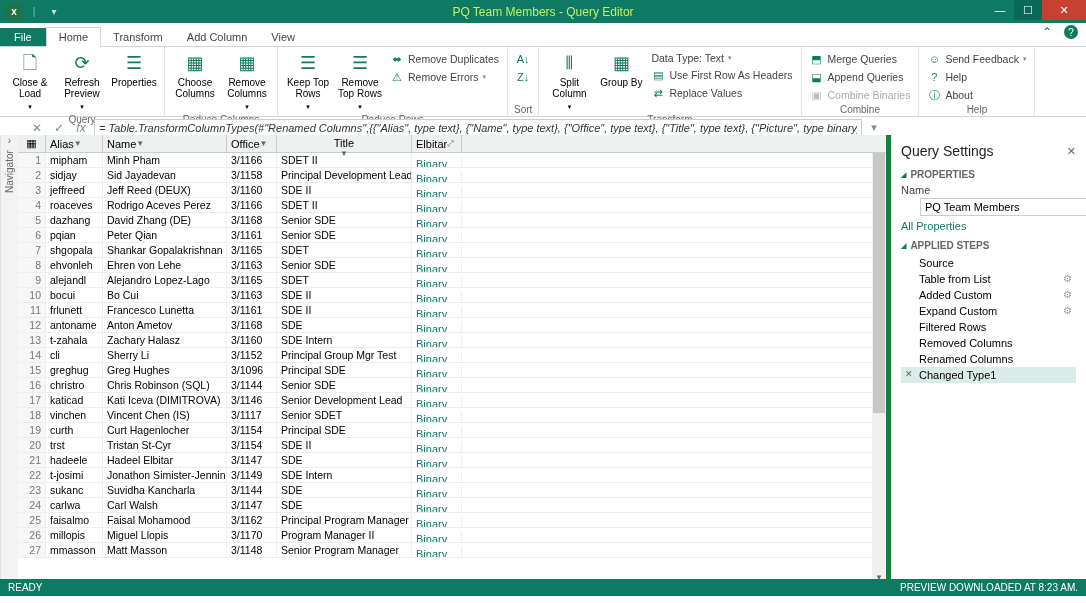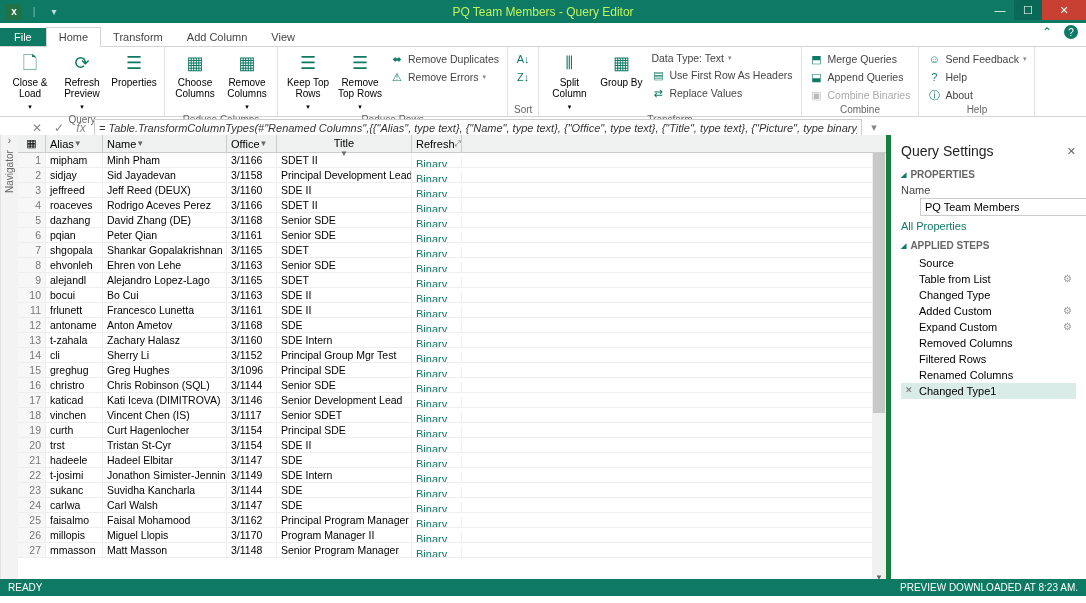--- a/index.html
+++ b/index.html
@@ -285,21 +285,21 @@
         </div>
       <div class="gh col-office">
           <span>Office</span>
           <span class="dd">▼</span>
         </div>
       <div class="gh col-title">
           <span>Title</span>
           <span class="dd">▼</span>
         </div>
       <div class="gh col-picture">
-          <span>Refresh</span>
+          <span>Elbitar</span>
           <span class="dd">⤢</span>
         </div>
     </div>
     <div class="grid-body" id="grid-body">
         <div class="grid-row">
           <div class="gc rownum col-rownum">1</div>
           <div class="gc col-alias">mipham</div>
           <div class="gc col-name">Minh Pham</div>
           <div class="gc col-office">3/1166</div>
           <div class="gc col-title">SDET II</div>
@@ -531,35 +531,32 @@
     <div class="sect-label">APPLIED STEPS</div>
     <div class="steps" id="steps-list">
         <div class="step">
           <span>Source</span>
         </div>
         <div class="step">
           <span>Table from List</span>
           <span class="gear">⚙</span>
         </div>
         <div class="step">
-          <span>Changed Type</span>
-        </div>
-        <div class="step">
           <span>Added Custom</span>
           <span class="gear">⚙</span>
         </div>
         <div class="step">
           <span>Expand Custom</span>
           <span class="gear">⚙</span>
         </div>
         <div class="step">
+          <span>Filtered Rows</span>
+        </div>
+        <div class="step">
           <span>Removed Columns</span>
-        </div>
-        <div class="step">
-          <span>Filtered Rows</span>
         </div>
         <div class="step">
           <span>Renamed Columns</span>
         </div>
         <div class="step selected">
           <span>Changed Type1</span>
         </div>
       </div>
   </div>
 </div>

